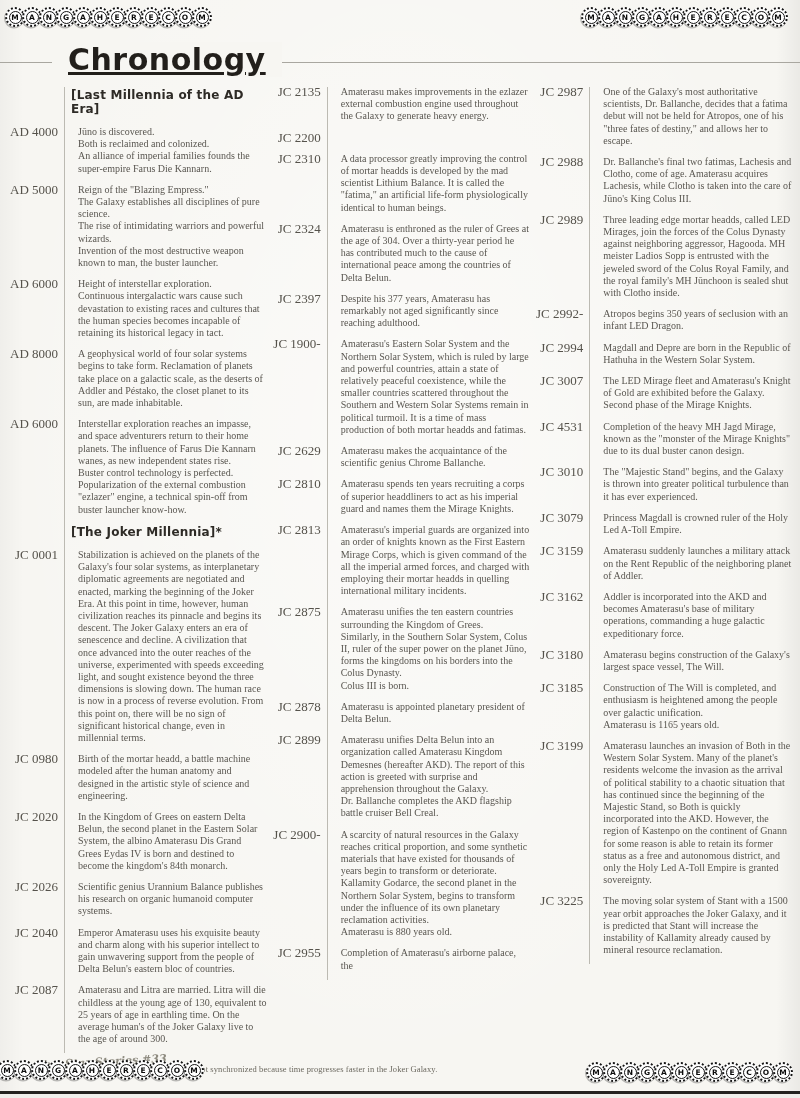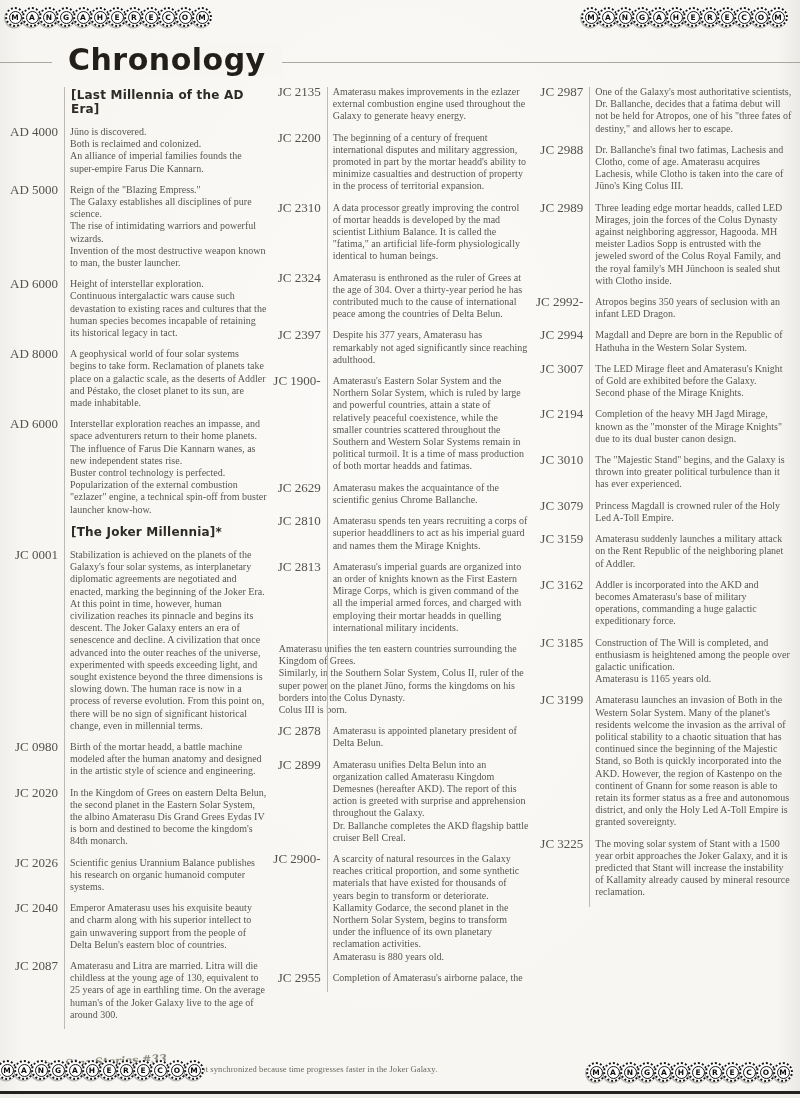--- a/index.html
+++ b/index.html
@@ -37,21 +37,21 @@
   .wm-tr{right:12px;top:7px;}
   .wm-bl{left:-3px;top:1060px;}
   .wm-br{right:7px;top:1062px;}
 
   
   .title-rule{position:absolute;left:0;top:62px;width:100%;height:1px;background:#a9a7a0;}
   .page-title{
     position:absolute;left:52px;top:42px;margin:0;
     padding:0 16px;background:#f7f6f2;
     font:700 30px "DejaVu Sans", sans-serif;
-    color:#221f1b;letter-spacing:.5px;z-index:2;
+    color:#221f1b;letter-spacing:.5px;z-index:2;text-decoration:underline;
   }
 
   
   .columns{
     position:absolute;left:10px;top:86px;width:782px;
     display:grid;grid-template-columns:1fr 1fr 1fr;gap:6px;
     align-items:start;
   }
   .col{position:relative;align-self:start;}
   .col::before{
@@ -63,21 +63,21 @@
     font:700 12px "DejaVu Sans", sans-serif;
     color:#2e2b26;letter-spacing:.2px;
   }
   .entry{display:flex;margin-bottom:9px;}
   .entry .date{
     width:48px;flex:none;text-align:right;padding-right:6px;
     font-size:13px;line-height:12.2px;color:#55524b;white-space:nowrap;
   }
   .entry .text{
     flex:1;padding-left:6px;
-    font-size:10px;line-height:12.2px;color:#595650;
+    font-size:10px;line-height:12.2px;color:#595650;margin-left:8px;
   }
   .entry .line{margin:0;}
 
   
   .footnote{
     position:absolute;left:62px;top:1064px;
     font-size:8.5px;color:#6b685f;letter-spacing:.1px;z-index:1;margin-left:40px;
   }
   .caption{
     position:absolute;left:16px;top:1056px;
@@ -259,23 +259,20 @@
       </div>
     <div class="col">
         <div class="entry">
           <div class="date">JC 2135</div>
           <div class="text">
             <div class="line">Amaterasu makes improvements in the ezlazer external combustion engine used throughout the Galaxy to generate heavy energy.</div>
           </div>
         </div>
         <div class="entry">
           <div class="date">JC 2200</div>
-          <div class="text">
-            <div class="line">The beginning of a century of frequent international disputes and military aggression, promoted in part by the mortar headd's ability to minimize casualties and destruction of property in the process of territorial expansion.</div>
-          </div>
         </div>
         <div class="entry">
           <div class="date">JC 2310</div>
           <div class="text">
             <div class="line">A data processor greatly improving the control of mortar headds is developed by the mad scientist Lithium Balance. It is called the "fatima," an artificial life-form physiologically identical to human beings.</div>
           </div>
         </div>
         <div class="entry">
           <div class="date">JC 2324</div>
           <div class="text">
@@ -306,20 +303,21 @@
             <div class="line">Amaterasu spends ten years recruiting a corps of superior headdliners to act as his imperial guard and names them the Mirage Knights.</div>
           </div>
         </div>
         <div class="entry">
           <div class="date">JC 2813</div>
           <div class="text">
             <div class="line">Amaterasu's imperial guards are organized into an order of knights known as the First Eastern Mirage Corps, which is given command of the all the imperial armed forces, and charged with employing their mortar headds in quelling international military incidents.</div>
           </div>
         </div>
         <div class="entry">
+          <div class="date">JC 2875</div>
           <div class="text">
             <div class="line">Amaterasu unifies the ten eastern countries surrounding the Kingdom of Grees.</div>
             <div class="line">Similarly, in the Southern Solar System, Colus II, ruler of the super power on the planet Jūno, forms the kingdoms on his borders into the Colus Dynasty.</div>
             <div class="line">Colus III is born.</div>
           </div>
         </div>
         <div class="entry">
           <div class="date">JC 2878</div>
           <div class="text">
             <div class="line">Amaterasu is appointed planetary president of Delta Belun.</div>
@@ -379,21 +377,21 @@
           </div>
         </div>
         <div class="entry">
           <div class="date">JC 3007</div>
           <div class="text">
             <div class="line">The LED Mirage fleet and Amaterasu's Knight of Gold are exhibited before the Galaxy.</div>
             <div class="line">Second phase of the Mirage Knights.</div>
           </div>
         </div>
         <div class="entry">
-          <div class="date">JC 2194</div>
+          <div class="date">JC 4531</div>
           <div class="text">
             <div class="line">Completion of the heavy MH Jagd Mirage, known as the "monster of the Mirage Knights" due to its dual buster canon design.</div>
           </div>
         </div>
         <div class="entry">
           <div class="date">JC 3010</div>
           <div class="text">
             <div class="line">The "Majestic Stand" begins, and the Galaxy is thrown into greater political turbulence than it has ever experienced.</div>
           </div>
         </div>
@@ -406,20 +404,26 @@
         <div class="entry">
           <div class="date">JC 3159</div>
           <div class="text">
             <div class="line">Amaterasu suddenly launches a military attack on the Rent Republic of the neighboring planet of Addler.</div>
           </div>
         </div>
         <div class="entry">
           <div class="date">JC 3162</div>
           <div class="text">
             <div class="line">Addler is incorporated into the AKD and becomes Amaterasu's base of military operations, commanding a huge galactic expeditionary force.</div>
+          </div>
+        </div>
+        <div class="entry">
+          <div class="date">JC 3180</div>
+          <div class="text">
+            <div class="line">Amaterasu begins construction of the Galaxy's largest space vessel, The Will.</div>
           </div>
         </div>
         <div class="entry">
           <div class="date">JC 3185</div>
           <div class="text">
             <div class="line">Construction of The Will is completed, and enthusiasm is heightened among the people over galactic unification.</div>
             <div class="line">Amaterasu is 1165 years old.</div>
           </div>
         </div>
         <div class="entry">

